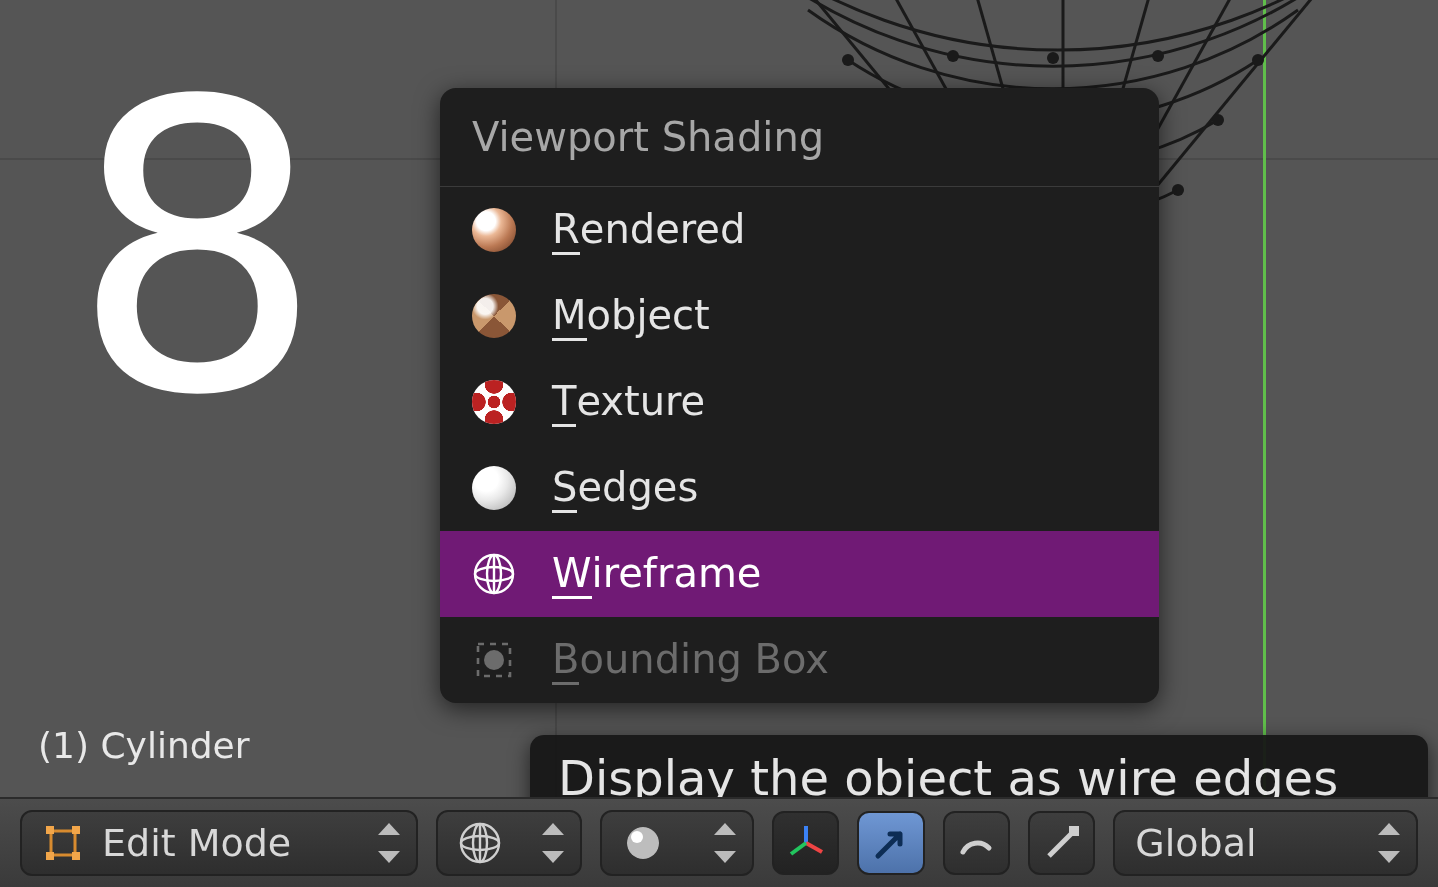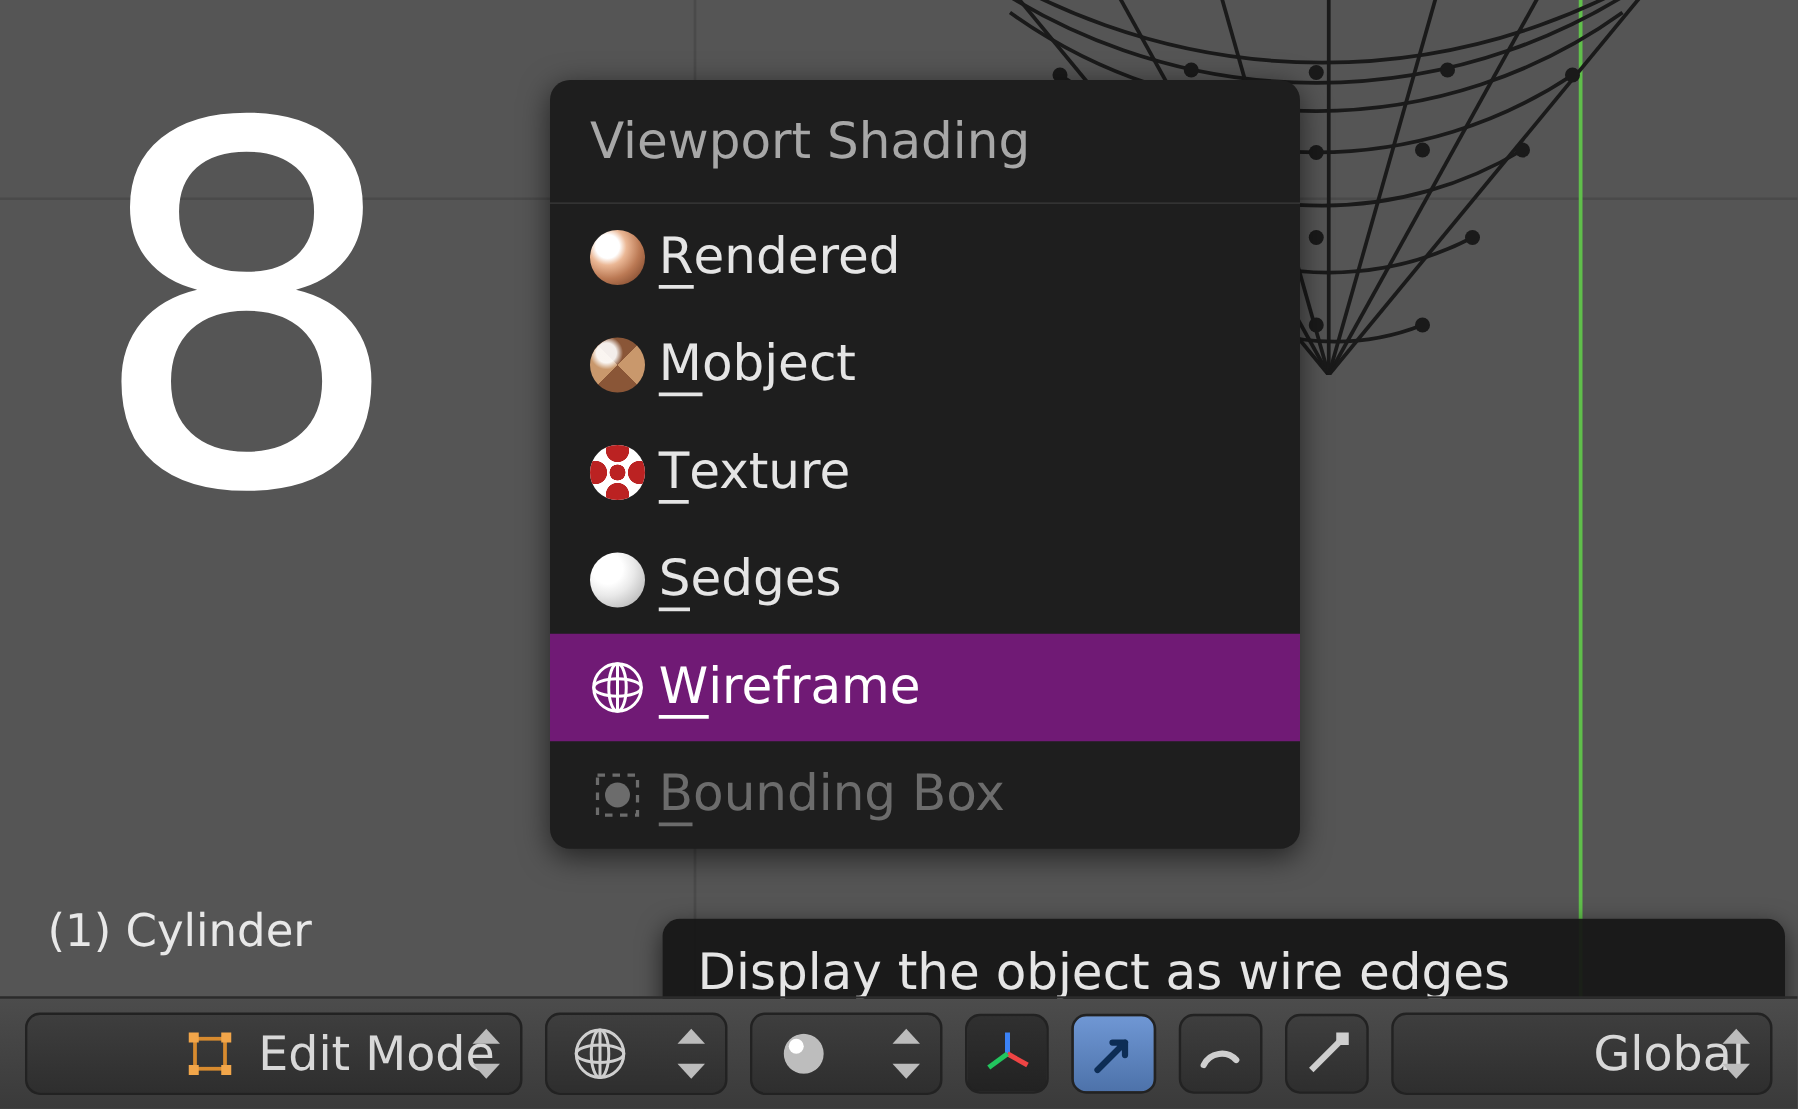--- a/index.html
+++ b/index.html
@@ -10,25 +10,25 @@
   .grid-h{position:absolute;left:0;right:0;top:158px;height:2px;background:#4a4a4a;}
   .grid-v{position:absolute;top:0;bottom:0;left:555px;width:2px;background:#4a4a4a;}
   .y-axis{position:absolute;top:0;bottom:60px;right:172px;width:3px;background:#60bf4b;}
   
   .wire{position:absolute;top:0;right:0;width:740px;height:300px;pointer-events:none;}
   
   .big8{position:absolute;left:70px;top:70px;color:#fff;font-size:400px;
         font-weight:400;line-height:.9;}
   .obj-name{position:absolute;left:38px;top:725px;color:#e8e8e8;font-size:36px;}
   
-  .popup{position:absolute;left:440px;top:64px;width:600px;border-radius:16px;
+  .popup{position:absolute;left:440px;top:88px;width:719px;border-radius:16px;
          background:#1e1e1e;box-shadow:0 6px 24px rgba(0,0,0,.6);overflow:hidden;}
   .popup-title{padding:26px 32px;color:#a7a7a7;font-size:40px;
                border-bottom:1px solid #3b3b3b;}
-  .item{display:flex;align-items:center;gap:11px;height:86px;padding:0 32px;
+  .item{display:flex;align-items:center;gap:36px;height:86px;padding:0 32px;
         color:#e5e5e5;font-size:40px;cursor:pointer;}
   .item.selected{background:#701a75;color:#fff;}
   .item .ul{display:inline-block;border-bottom:3px solid currentColor;}
   .item .ul-sel{border-bottom-color:#fff;}
   .sphere{width:44px;height:44px;border-radius:50%;position:relative;flex:0 0 44px;}
   
   .i-rendered{background:radial-gradient(circle at 32% 30%,#fff 0 22%,#ebb896 35%,#bb7954 60%,#64331c 100%);}
   .i-material{background:
      conic-gradient(from 45deg,#c9986c 0 25%,#8a5637 0 50%,#c9986c 0 75%,#8a5637 0 100%);
      border-radius:50%;overflow:hidden;}
@@ -44,29 +44,29 @@
        radial-gradient(circle at 50% 50%,#b22 0 20%,transparent 21%);}
   .i-solid{background:radial-gradient(circle at 32% 30%,#fff 0 28%,#e9e9e9 50%,#bfbfbf 80%,#8d8d8d 100%);}
   .i-wire{background:transparent;}
   .i-wire svg{width:44px;height:44px;display:block;}
   .i-bbox{width:44px;height:44px;position:relative;flex:0 0 44px;}
   .i-bbox svg{width:44px;height:44px;display:block;}
   .item.bbox{color:#6c6c6c;align-items:center;}
   
   .tooltip{position:absolute;left:530px;top:735px;right:10px;height:86px;
            border-radius:14px;background:rgba(22,22,22,.94);
-           box-shadow:0 6px 20px rgba(0,0,0,.6);color:#e5e5e5;font-size:40px;
-           display:flex;align-items:center;padding:0 28px;}
+           box-shadow:0 6px 20px rgba(0,0,0,.6);color:#e5e5e5;font-size:48px;
+           display:flex;align-items:center;padding:0 28px;text-decoration:underline;}
   
   .toolbar{position:absolute;left:0;right:0;bottom:0;height:88px;
            background:linear-gradient(#4c4c4c,#3a3a3a);border-top:2px solid #2b2b2b;
            display:flex;align-items:center;padding:0 20px;gap:18px;}
   .drop{display:flex;align-items:center;gap:18px;height:62px;border-radius:12px;
         background:linear-gradient(#3e3e3e,#2e2e2e);border:2px solid #222;
-        color:#d8d8d8;font-size:38px;padding:0 20px;position:relative;justify-content:flex-end;}
+        color:#d8d8d8;font-size:38px;padding:0 20px;position:relative;}
   .mode-drop{width:380px;}
   .arrows{position:absolute;right:16px;width:22px;height:40px;}
   .arrows::before,.arrows::after{content:"";position:absolute;left:0;right:0;height:0;
        border-left:11px solid transparent;border-right:11px solid transparent;}
   .arrows::before{top:0;border-bottom:12px solid #bcbcbc;}
   .arrows::after{bottom:0;border-top:12px solid #bcbcbc;}
   .mode-ico{width:42px;height:42px;display:flex;align-items:center;justify-content:center;}
   .mode-ico svg{width:42px;height:42px;}
   .tool-drop{width:110px;justify-content:flex-start;}
   .tool-drop .i-wire{margin-left:0;}

